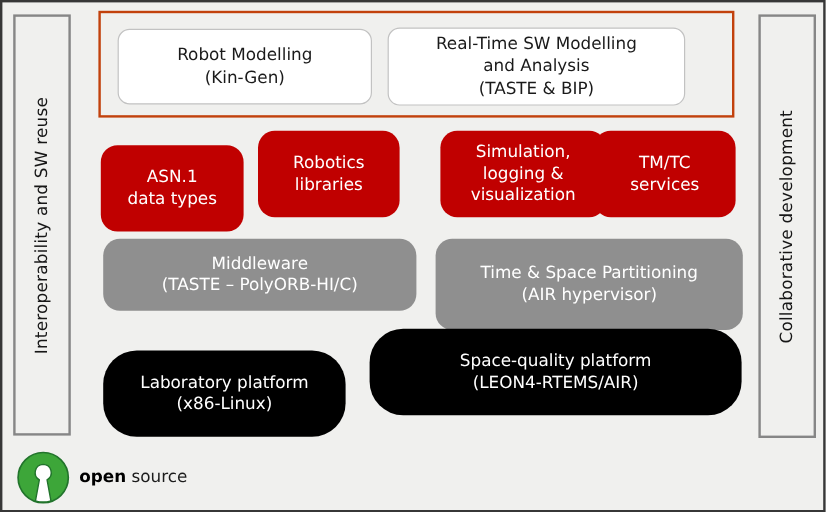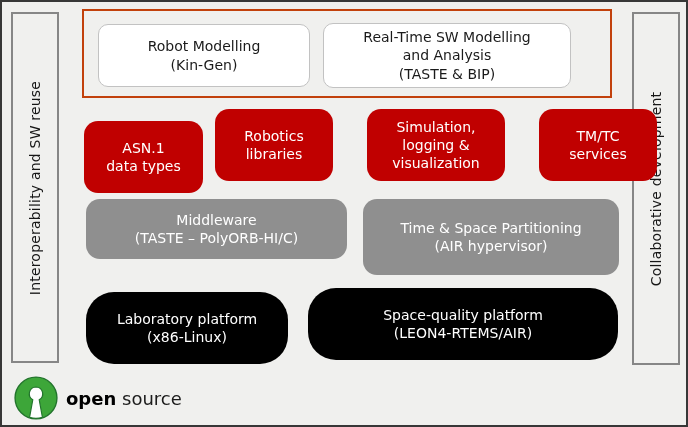--- a/index.html
+++ b/index.html
@@ -65,34 +65,34 @@
     font-size: 14px;
     line-height: 1.3;
     white-space: pre-line;
   }
   .red   { background: #c00000; }
   .gray  { background: #8f8f8f; }
   .blk   { background: #000000; border-radius: 28px; }
   .r1 { left: 82px;  top: 119px; width: 119px; height: 72px; }
   .r2 { left: 213px; top: 107px; width: 118px; height: 72px; }
   .r3 { left: 365px; top: 107px; width: 138px; height: 72px; }
-  .r4 { left: 493px; top: 107px; width: 118px; height: 72px; margin-left: 44px; }
+  .r4 { left: 493px; top: 107px; width: 118px; height: 72px; }
   .g1 { left: 84px;  top: 197px; width: 261px; height: 60px; }
   .g2 { left: 361px; top: 197px; width: 256px; height: 76px; }
   .b1 { left: 84px;  top: 290px; width: 202px; height: 72px; }
-  .b2 { left: 306px; top: 286px; width: 310px; height: 72px; }
+  .b2 { left: 306px; top: 272px; width: 310px; height: 72px; }
   
   .logo {
     position: absolute;
     left: 11px; top: 372px;
     height: 48px;
     display: flex; align-items: center;
   }
   .logo svg { width: 46px; height: 46px; display: block; }
-  .logo-text { margin-left: 7px; font-size: 18px; color: #000000; white-space: nowrap; }
+  .logo-text { margin-left: 7px; font-size: 14px; color: #000000; white-space: nowrap; }
   .logo-text .w-bold { font-weight: bold; }
   .logo-text .w-reg  { font-weight: normal; color: #1c1c1c; }
 </style>
 </head>
 <body>
 
 <div class="canvas">
 
   <div class="vbar vbar-left">
     <div class="vtext">Interoperability and SW reuse</div>

